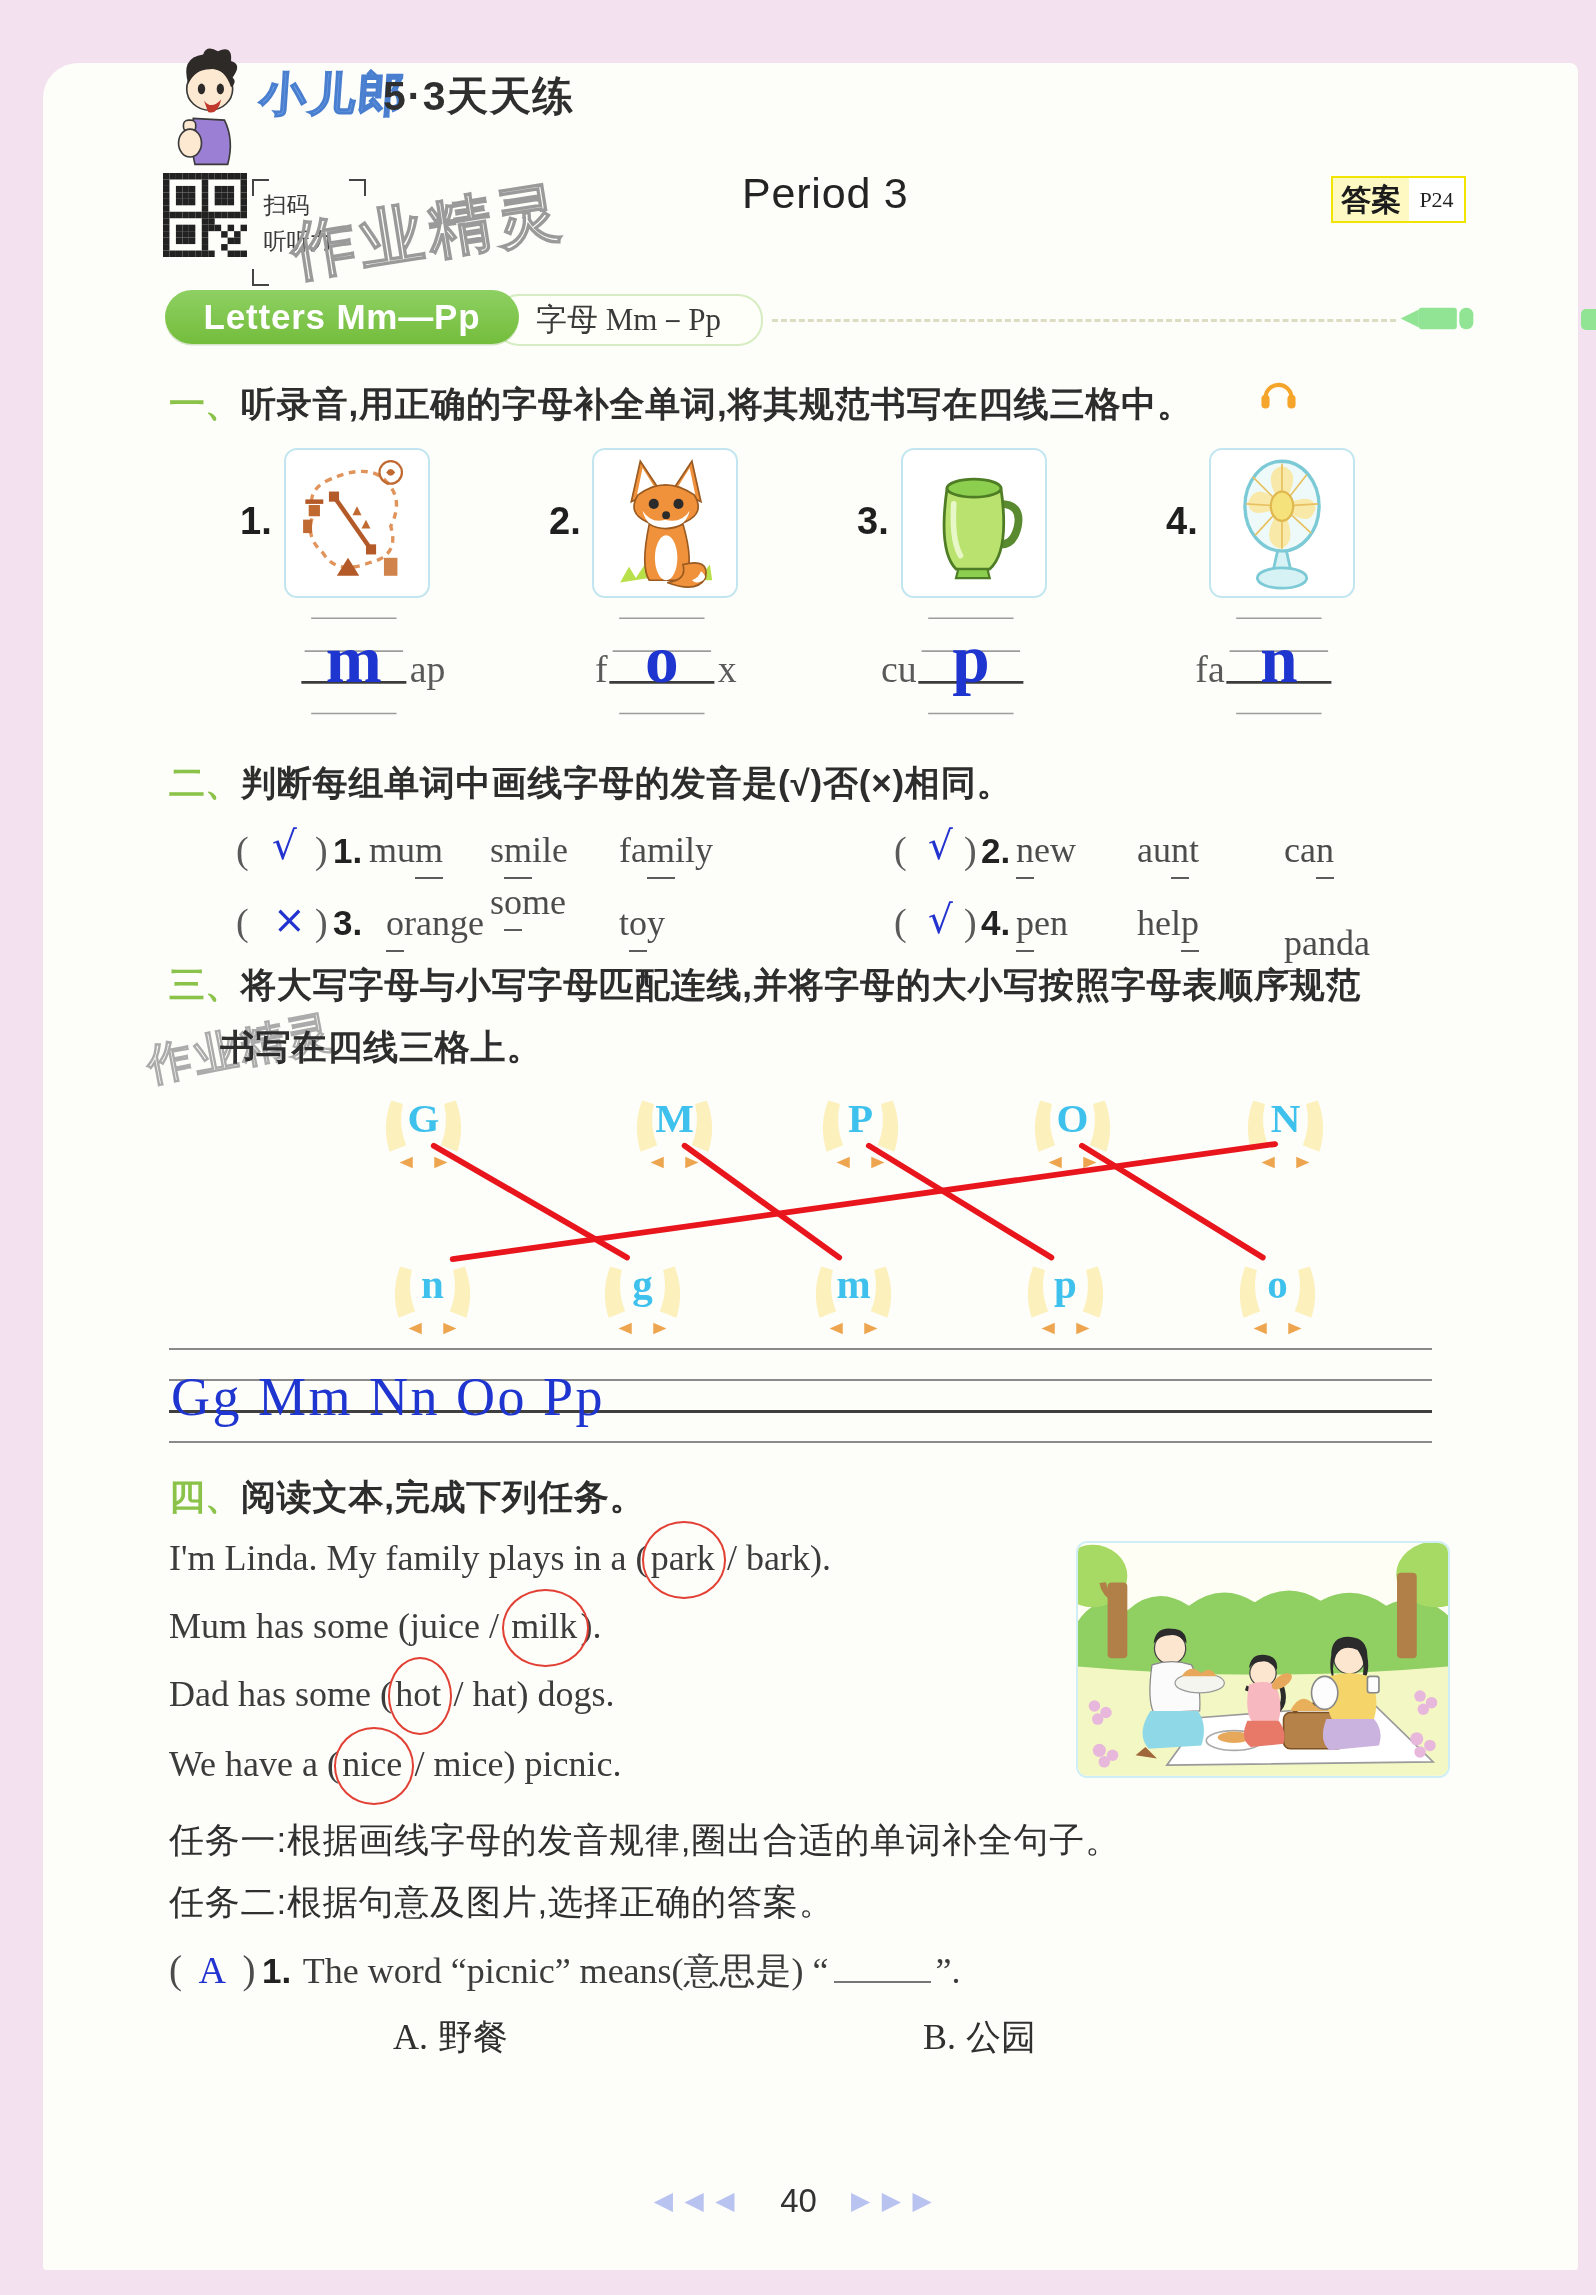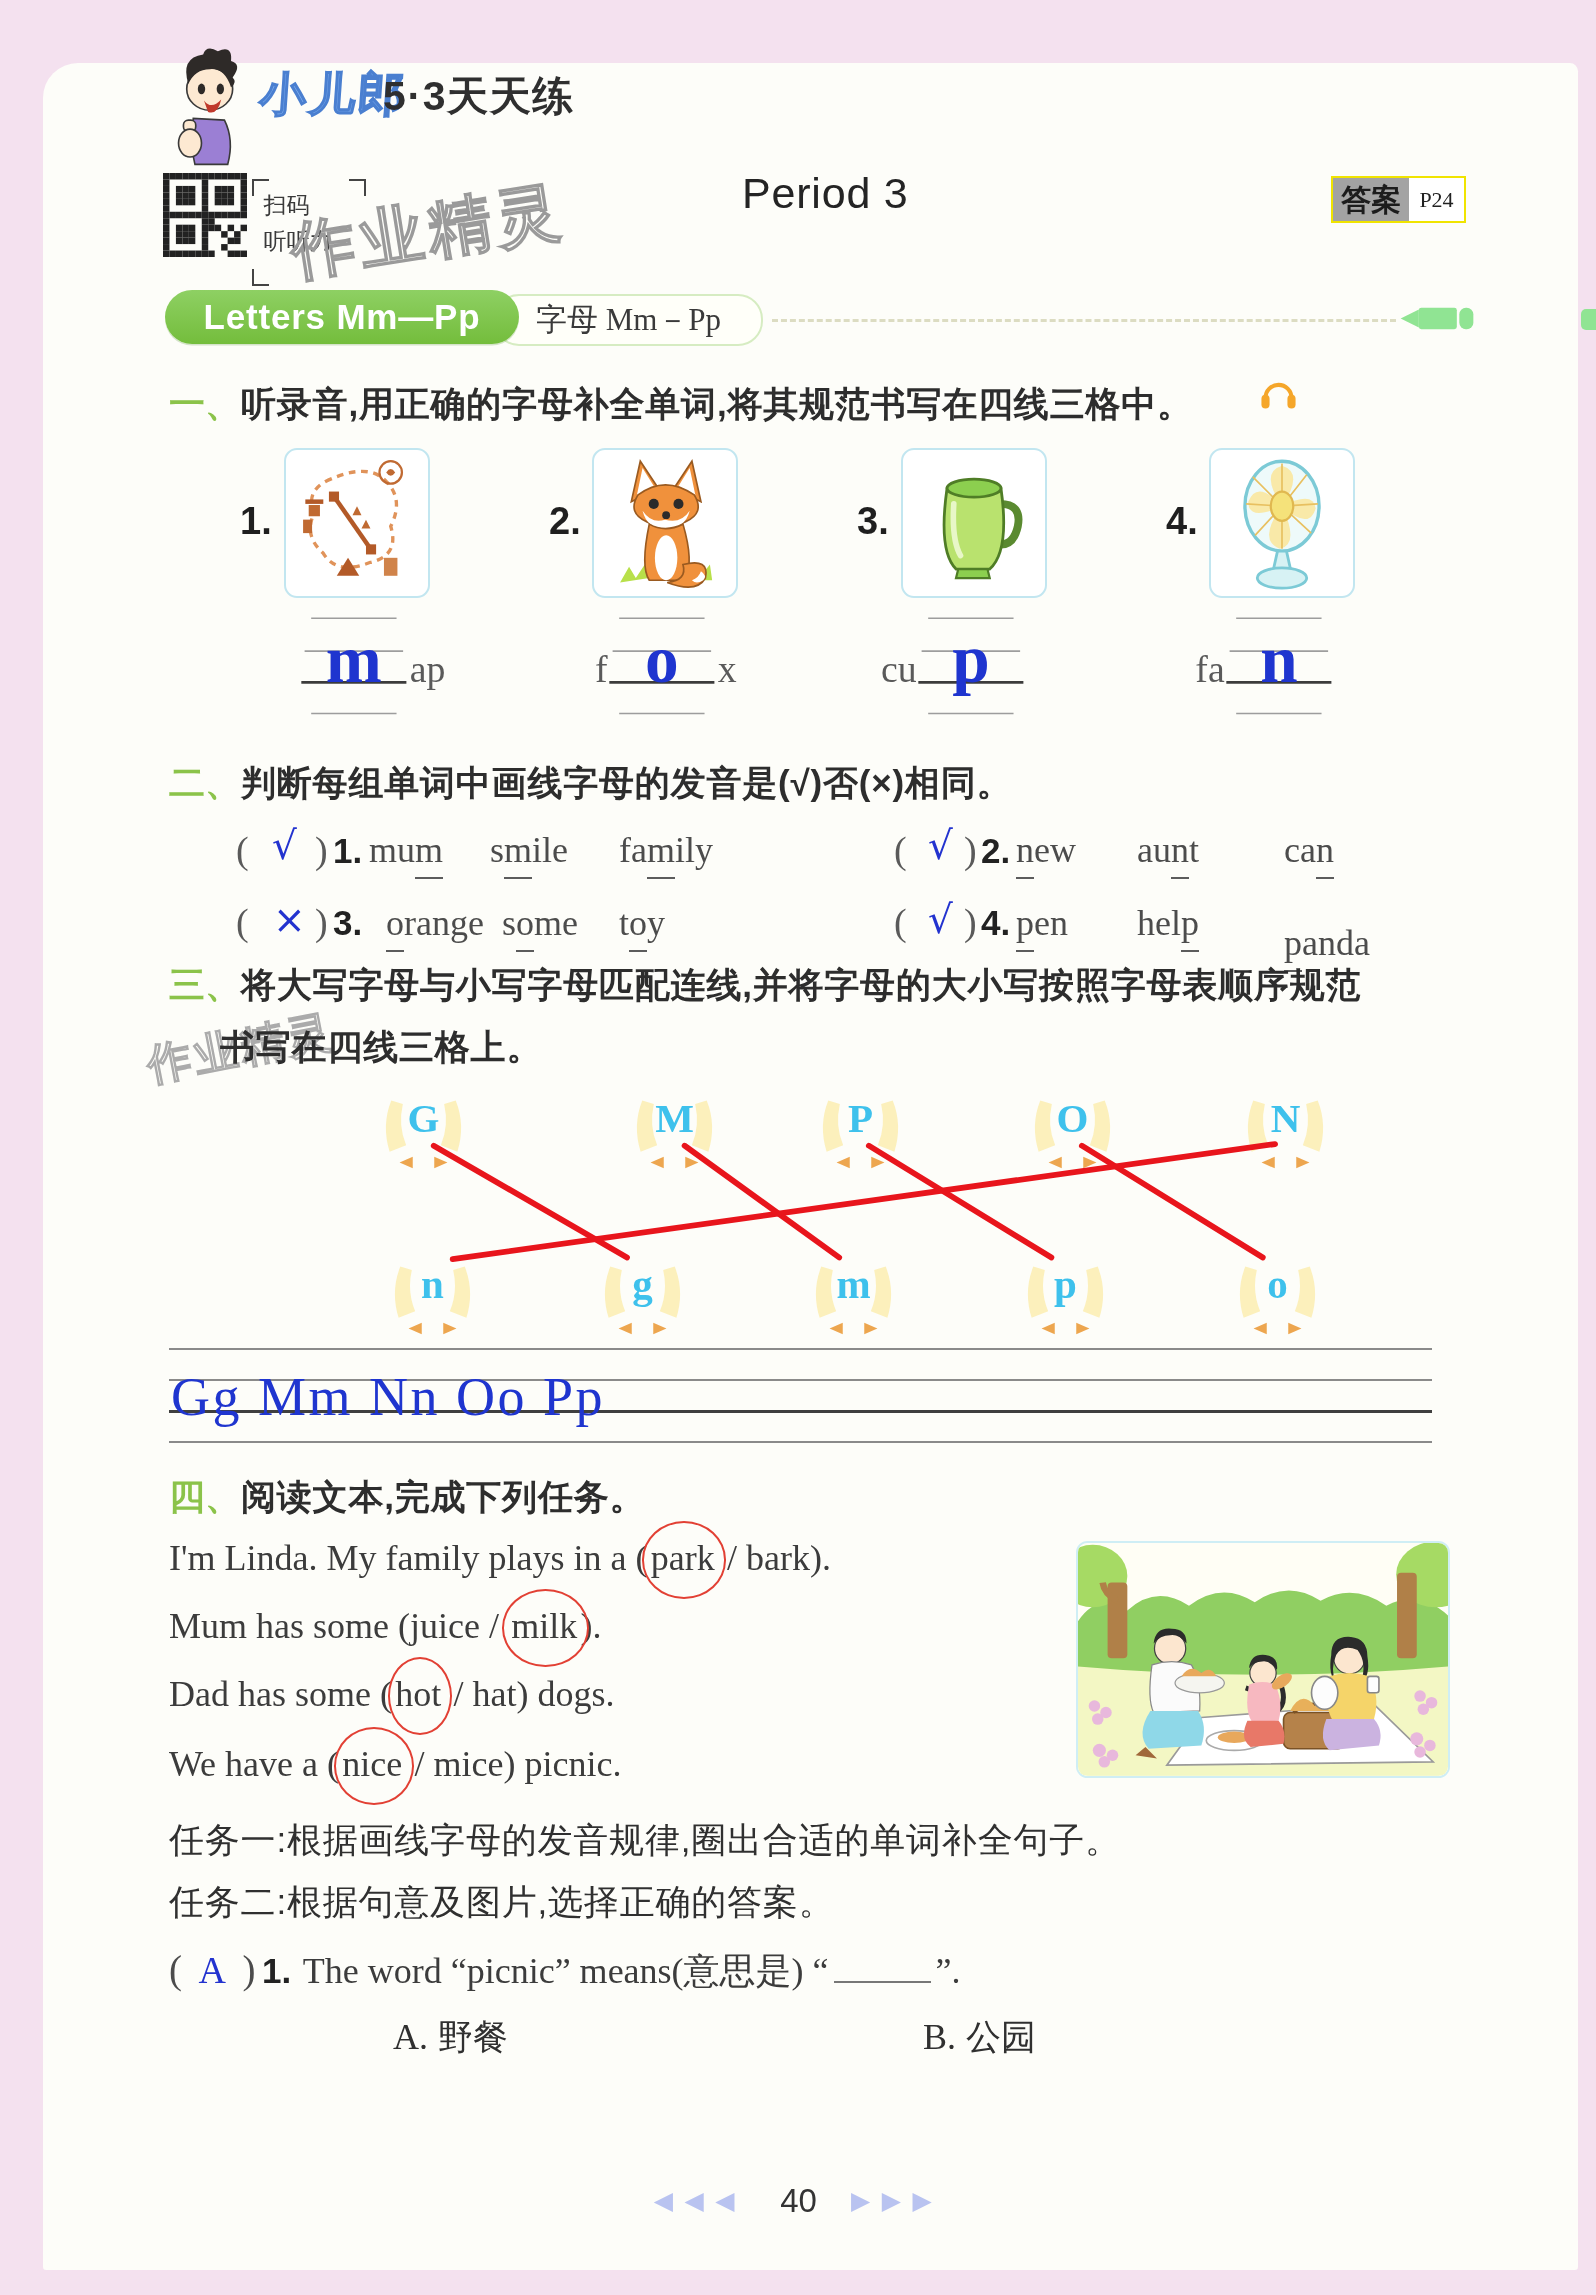--- a/index.html
+++ b/index.html
@@ -8,21 +8,21 @@
   .abs{position:absolute;}
   .paper{left:43px;top:63px;width:1535px;height:2207px;background:#fdfdf9;
          border-radius:35px 8.2px 3.3px 3.3px;}
 
   
   .logo-cn{left:260px;top:64px;font-size:46px;font-weight:bold;color:#7fb0f0;
            -webkit-text-stroke:1.6px #4a7fd0;letter-spacing:3.3px;transform:skewX(-4deg);}
   .logo-suffix{left:383px;top:69px;font-size:41px;font-weight:bold;color:#2f2f2f;letter-spacing:1.6px;}
   .page-title{left:742px;top:169px;font-size:43px;font-weight:normal;color:#242424;letter-spacing:0.8px;}
   .answer-ref{left:1331px;top:176px;display:flex;border:2.5px solid #f0e400;height:43px;}
-  .answer-ref .lab{background:#a3a3a3;color:#1c1c1c;font-size:30px;font-weight:bold;
+  .answer-ref .lab{background:#fef9c3;color:#1c1c1c;font-size:30px;font-weight:bold;
                    padding:3.3px 8.2px;line-height:38px;}
   .answer-ref .pg{background:#ffffff;color:#222;font-size:22px;font-family:"Liberation Serif",serif;
                   padding:3.3px 10px;line-height:38px;}
   .qr{left:163px;top:173px;width:84px;height:84px;}
   .qr svg{width:100%;height:100%;}
   .qr-caption{left:252px;top:179px;width:91px;height:91px;font-size:23px;color:#3a3a3a;
               padding:8.2px 11.5px;line-height:36px;}
   .qr-caption .c1,.qr-caption .c2,.qr-caption .c3{position:absolute;width:15px;height:15px;}
   .qr-caption .c1{left:0;top:0;border-left:2.1px solid #444;border-top:2.1px solid #444;}
   .qr-caption .c2{right:0;top:0;border-right:2.1px solid #444;border-top:2.1px solid #444;}
@@ -378,21 +378,21 @@
 <span class="j j-num" style="left:981px;top:831px;">2.</span>
 <span class="j" style="left:1016px;top:829px;"><span class="ul">n</span><span>ew</span></span>
 <span class="j" style="left:1137px;top:829px;"><span>au</span><span class="ul">n</span><span>t</span></span>
 <span class="j" style="left:1284px;top:829px;"><span>ca</span><span class="ul">n</span></span>
 
 <span class="j j-paren" style="left:236px;top:900px;">(</span>
 <span class="j j-mark" style="left:273px;top:897px;">×</span>
 <span class="j j-paren" style="left:315px;top:900px;">)</span>
 <span class="j j-num" style="left:333px;top:903px;">3.</span>
 <span class="j" style="left:386px;top:902px;"><span class="ul">o</span><span>range</span></span>
-<span class="j" style="left:490px;top:902px;margin-left:12px;"><span>s</span><span class="ul">o</span><span>me</span></span>
+<span class="j" style="left:490px;top:881px;"><span>s</span><span class="ul">o</span><span>me</span></span>
 <span class="j" style="left:619px;top:902px;"><span>t</span><span class="ul">o</span><span>y</span></span>
 <span class="j j-paren" style="left:894px;top:900px;">(</span>
 <span class="j j-mark" style="left:928px;top:897px;">√</span>
 <span class="j j-paren" style="left:964px;top:900px;">)</span>
 <span class="j j-num" style="left:981px;top:903px;">4.</span>
 <span class="j" style="left:1016px;top:902px;"><span class="ul">p</span><span>en</span></span>
 <span class="j" style="left:1137px;top:902px;"><span>hel</span><span class="ul">p</span></span>
 <span class="j" style="left:1284px;top:902px;margin-top:20px;"><span class="ul">p</span><span>anda</span></span>
 
 <div class="abs" style="left:169px;top:961px;">

